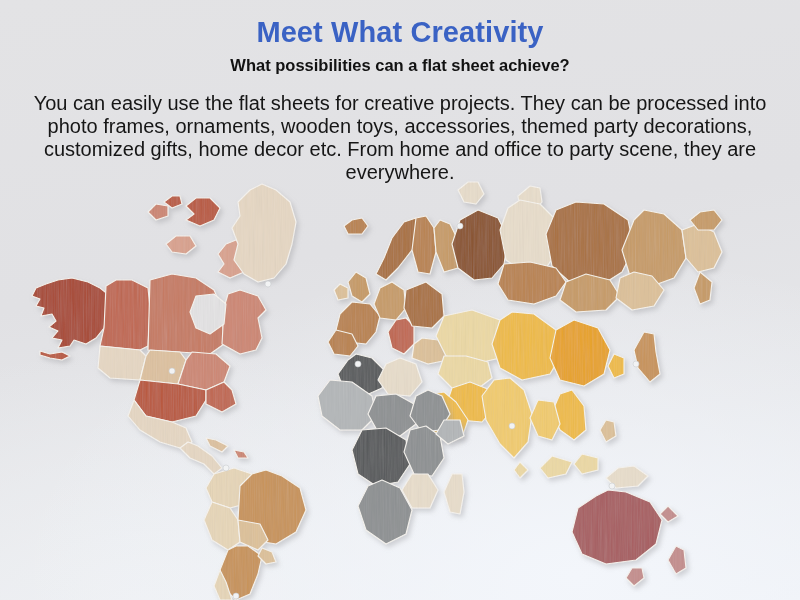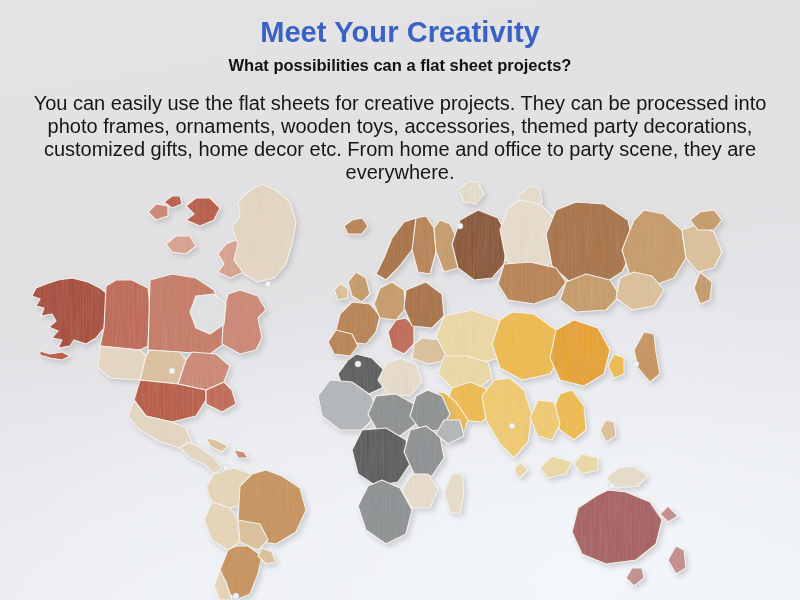--- a/index.html
+++ b/index.html
@@ -82,22 +82,22 @@
     stroke: #c9ccd0;
     stroke-width: .6;
   }
 </style>
 </head>
 <body>
 
 <div id="page">
 
   <div class="text-block">
-    <h1 class="headline">Meet Your Creativity</h1>
-    <h2 class="subhead">What possibilities can a flat sheet projects?</h2>
+    <h1 class="headline">Meet What Creativity</h1>
+    <h2 class="subhead">What possibilities can a flat sheet achieve?</h2>
     <p class="body-copy">You can easily use the flat sheets for creative projects. They can be processed into photo frames, ornaments, wooden toys, accessories, themed party decorations, customized gifts, home decor etc. From home and office to party scene, they are everywhere.</p>
   </div>
 
   <div class="map-wrap">
     <svg viewBox="0 0 800 432" xmlns="http://www.w3.org/2000/svg">
 
       <defs>
         <filter id="woodsoft" x="-10%" y="-10%" width="120%" height="120%">
           <feTurbulence type="fractalNoise" baseFrequency="0.9 0.02" numOctaves="3" seed="7" result="n"></feTurbulence>
           <feColorMatrix in="n" type="saturate" values="0" result="g"></feColorMatrix>

